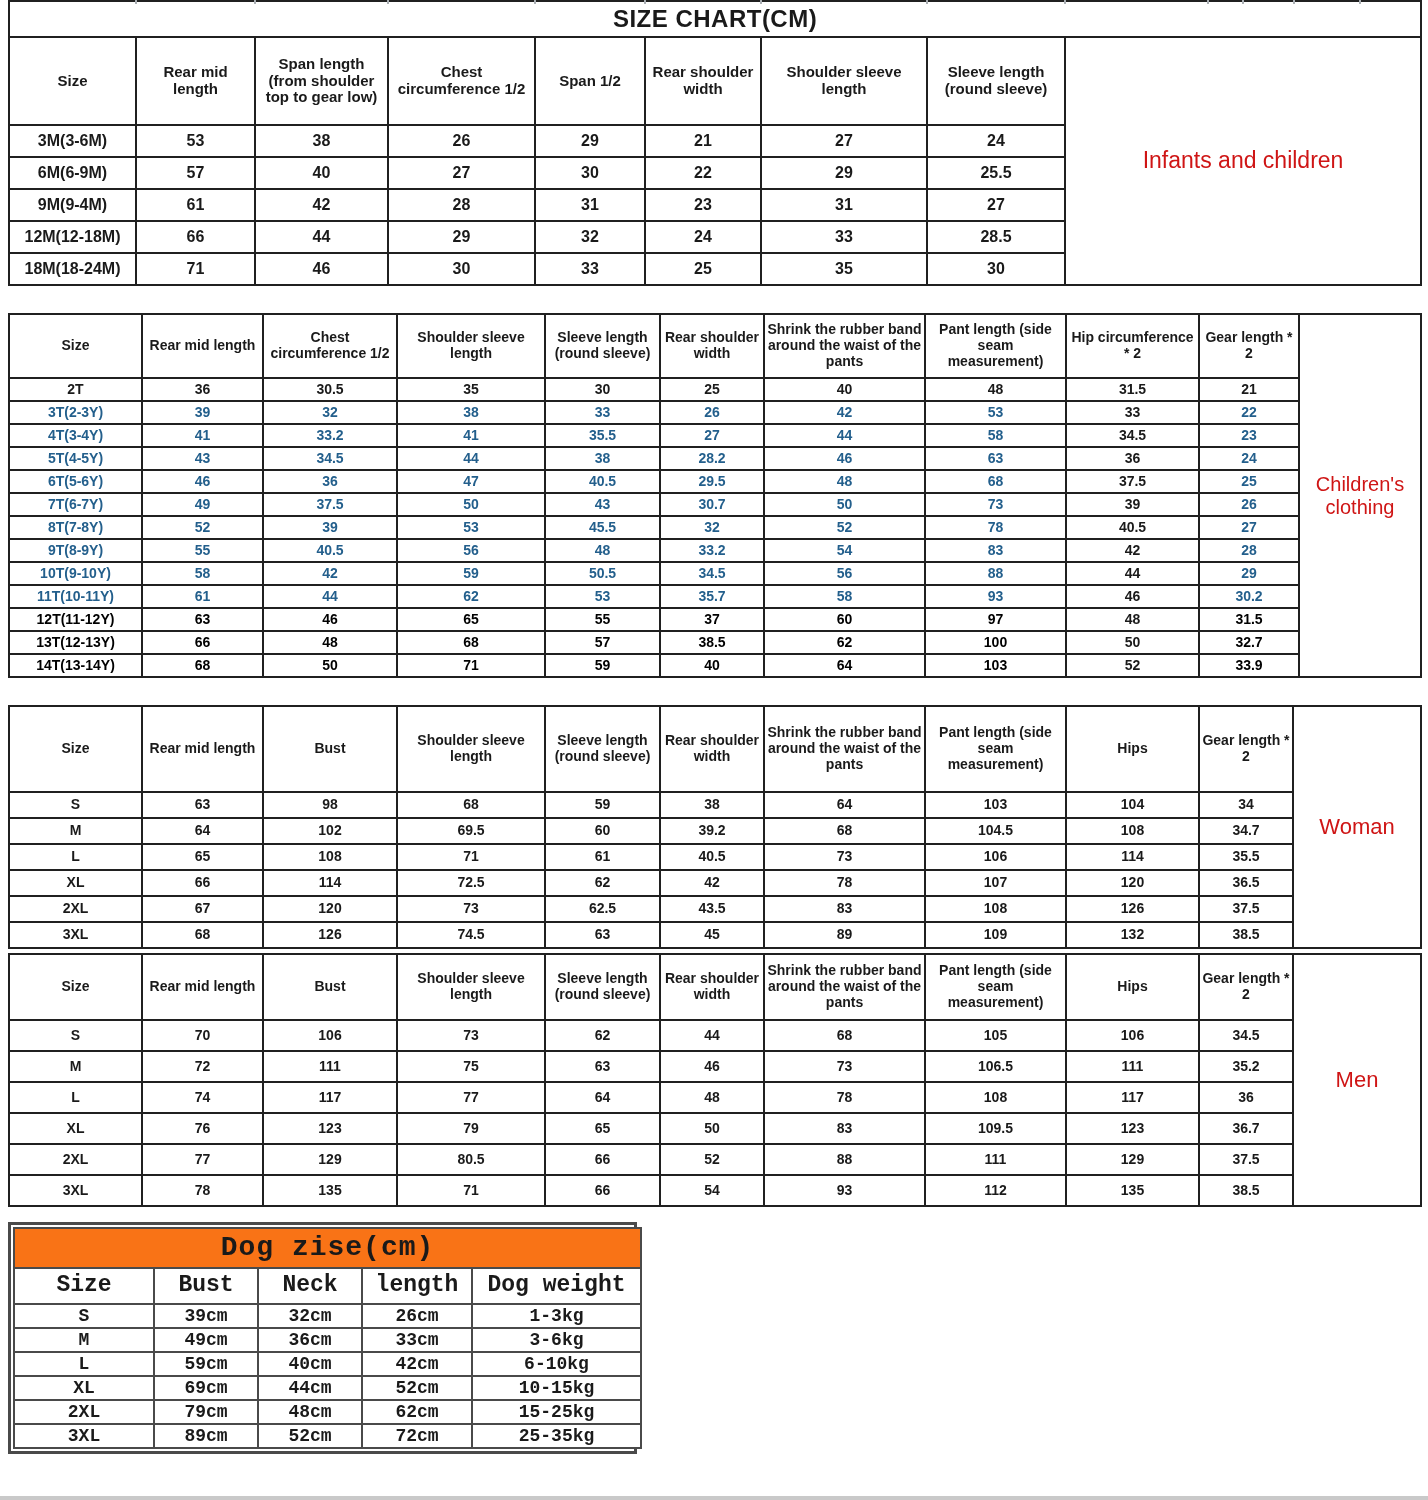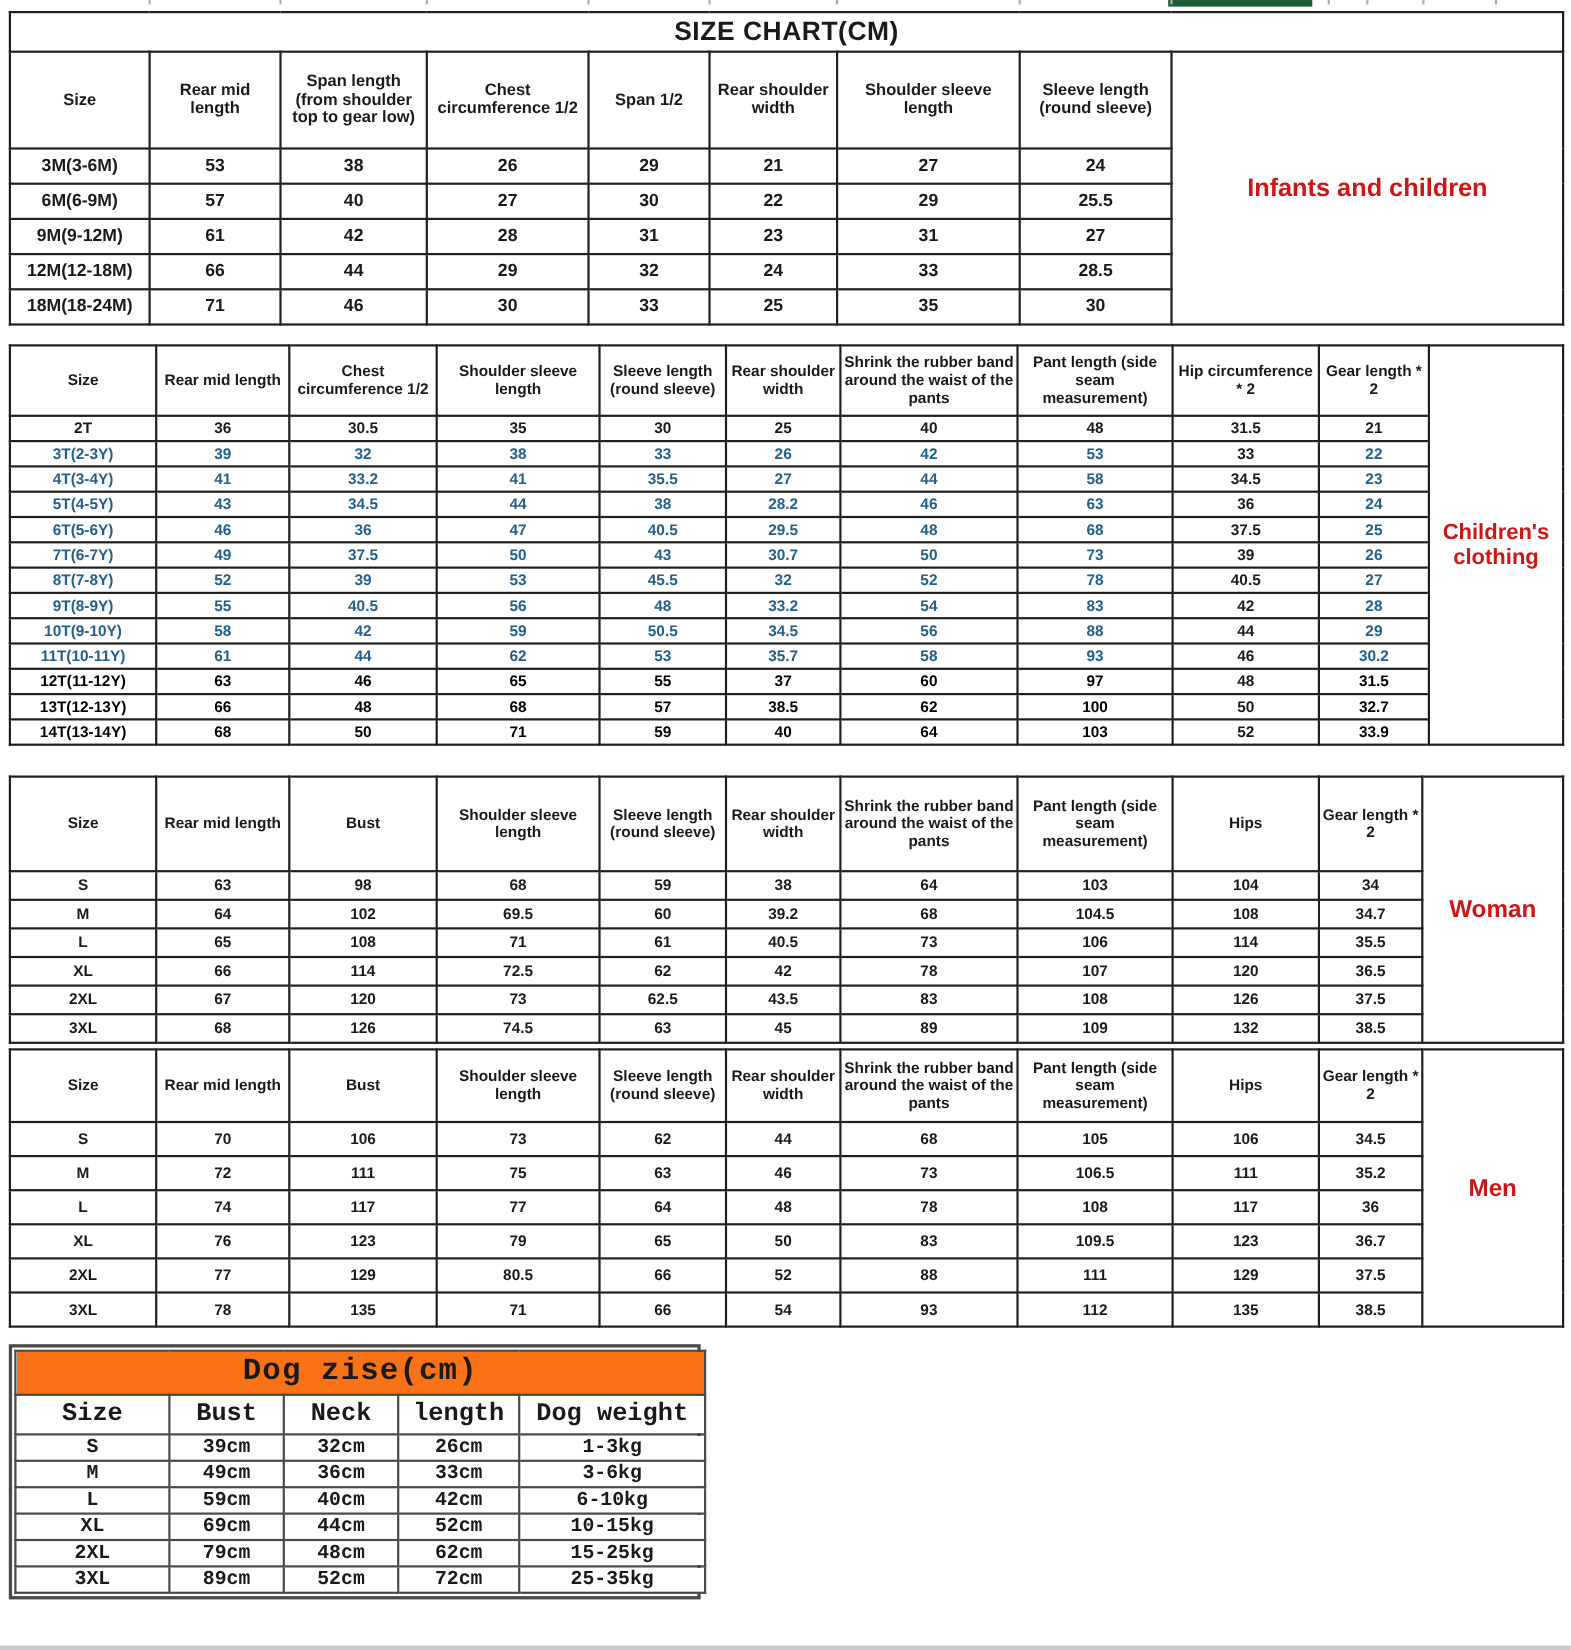--- a/index.html
+++ b/index.html
@@ -29,21 +29,21 @@
   #t-woman td{height:24px;font-size:14px;}
   #t-men .hdr th{height:64px;font-size:14px;}
   #t-men td{height:29px;font-size:14px;}
 
   
   tr.c-blue td{color:#235f8c;}
   tr.c-red td{color:#000000;}
   td.force-black{color:#1a1a1a !important;}
 
   
-  td.side-label{color:#cf1515;font-weight:700;}
+  td.side-label{color:#cf1515;font-weight:400;}
   #t-infants td.side-label{font-size:23px;height:auto;}
   #t-children td.side-label{font-size:20px;height:auto;}
   #t-woman td.side-label,#t-men td.side-label{font-size:22px;height:auto;}
 
   
   td.sel{position:relative;overflow:visible;}
 
   
   #dog-wrap{border:3px solid #4a4a4a;padding:2px;box-sizing:border-box;background:#fff;}
   #t-dog td,#t-dog th{border:2px solid #4a4a4a;font-family:"Liberation Mono",monospace;}
@@ -53,21 +53,21 @@
   #t-dog tr.tall td{height:40px;}
 </style>
 </head>
 <body>
 
 <div class="sheet">
 
   <div class="green-bar"></div>
   <div class="bottom-strip"></div>
 
-  <div class="tbl-wrap" style="left:8px;top:10px;width:1412px;">
+  <div class="tbl-wrap" style="left:8px;top:0;width:1412px;">
     <table id="t-infants">
       <colgroup>
           <col style="width:127px">
           <col style="width:119px">
           <col style="width:133px">
           <col style="width:147px">
           <col style="width:110px">
           <col style="width:116px">
           <col style="width:166px">
           <col style="width:138px">
@@ -102,21 +102,21 @@
             <td>6M(6-9M)</td>
             <td>57</td>
             <td>40</td>
             <td>27</td>
             <td>30</td>
             <td>22</td>
             <td>29</td>
             <td>25.5</td>
           </tr>
           <tr>
-            <td>9M(9-12M)</td>
+            <td>9M(9-4M)</td>
             <td>61</td>
             <td>42</td>
             <td>28</td>
             <td>31</td>
             <td>23</td>
             <td>31</td>
             <td>27</td>
           </tr>
           <tr>
             <td>12M(12-18M)</td>

